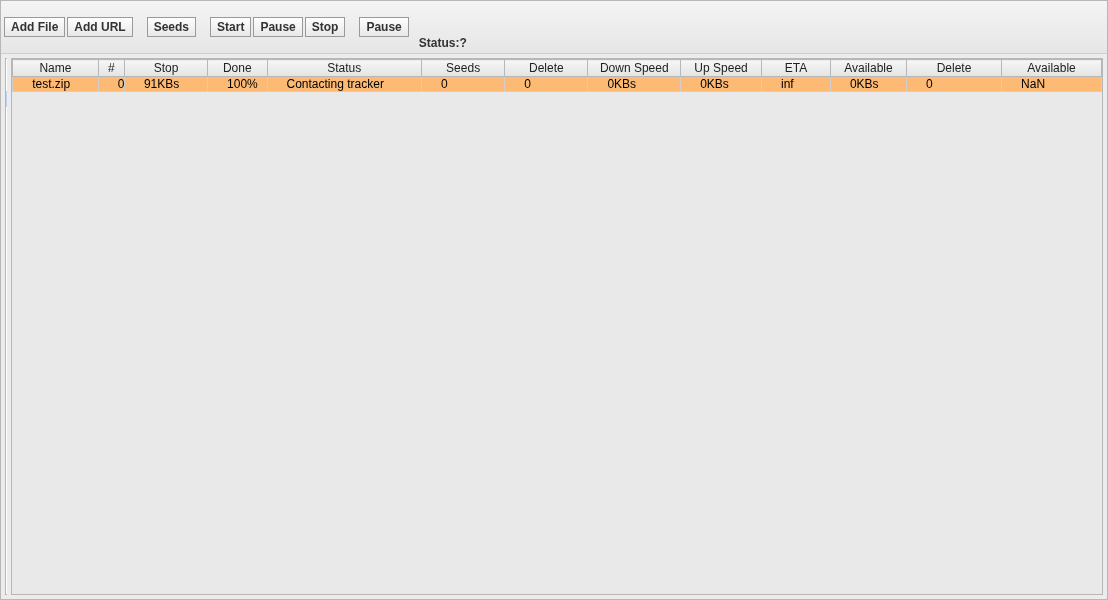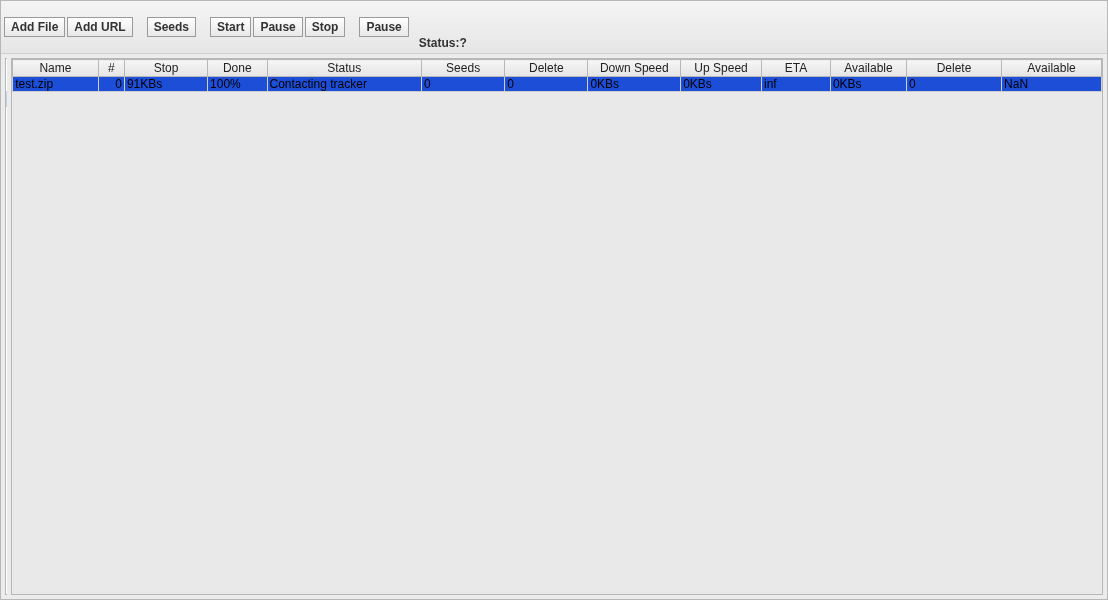--- a/index.html
+++ b/index.html
@@ -95,23 +95,23 @@
     background: linear-gradient(#f6f6f6, #e4e4e4);
     border: 1px solid #b7b7b7;
     padding: 1px 3px;
     font-weight: normal;
     text-align: center;
     color: #222;
     white-space: nowrap;
     overflow: hidden;
   }
   table.torrents td {
-    background: #1d4ed8;
+    background: #fdba74;
     border: 1px solid #cfcfcf;
-    padding: 0px 2px;
+    padding: 0px 19px;
     text-align: left;
     white-space: nowrap;
     overflow: hidden;
     line-height: 14px;
   }
   table.torrents td.num { text-align: right; }
   
   col.c-name { width: 72px; }
   col.c-hash { width: 22px; }
   col.c-size { width: 70px; }

